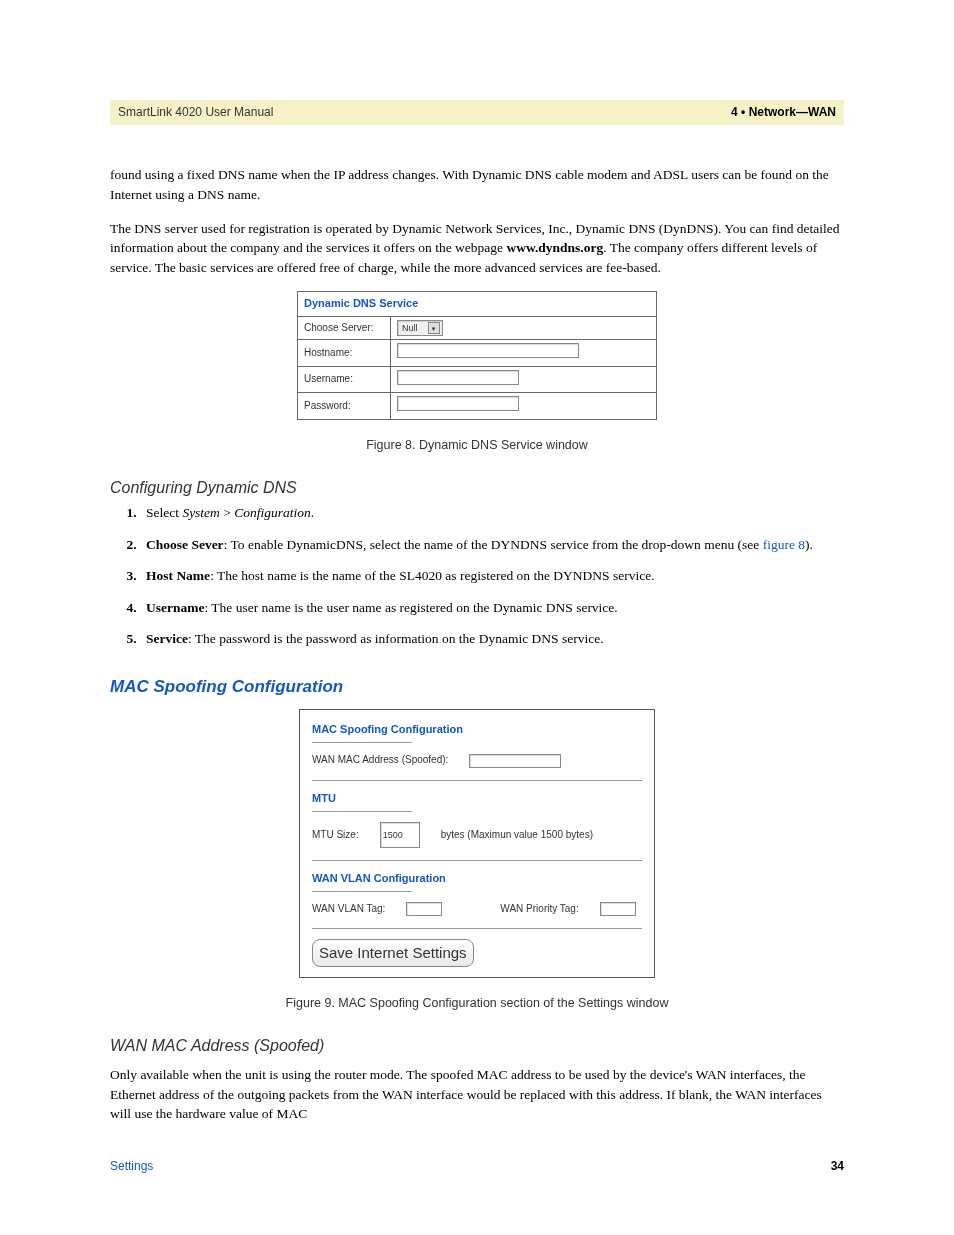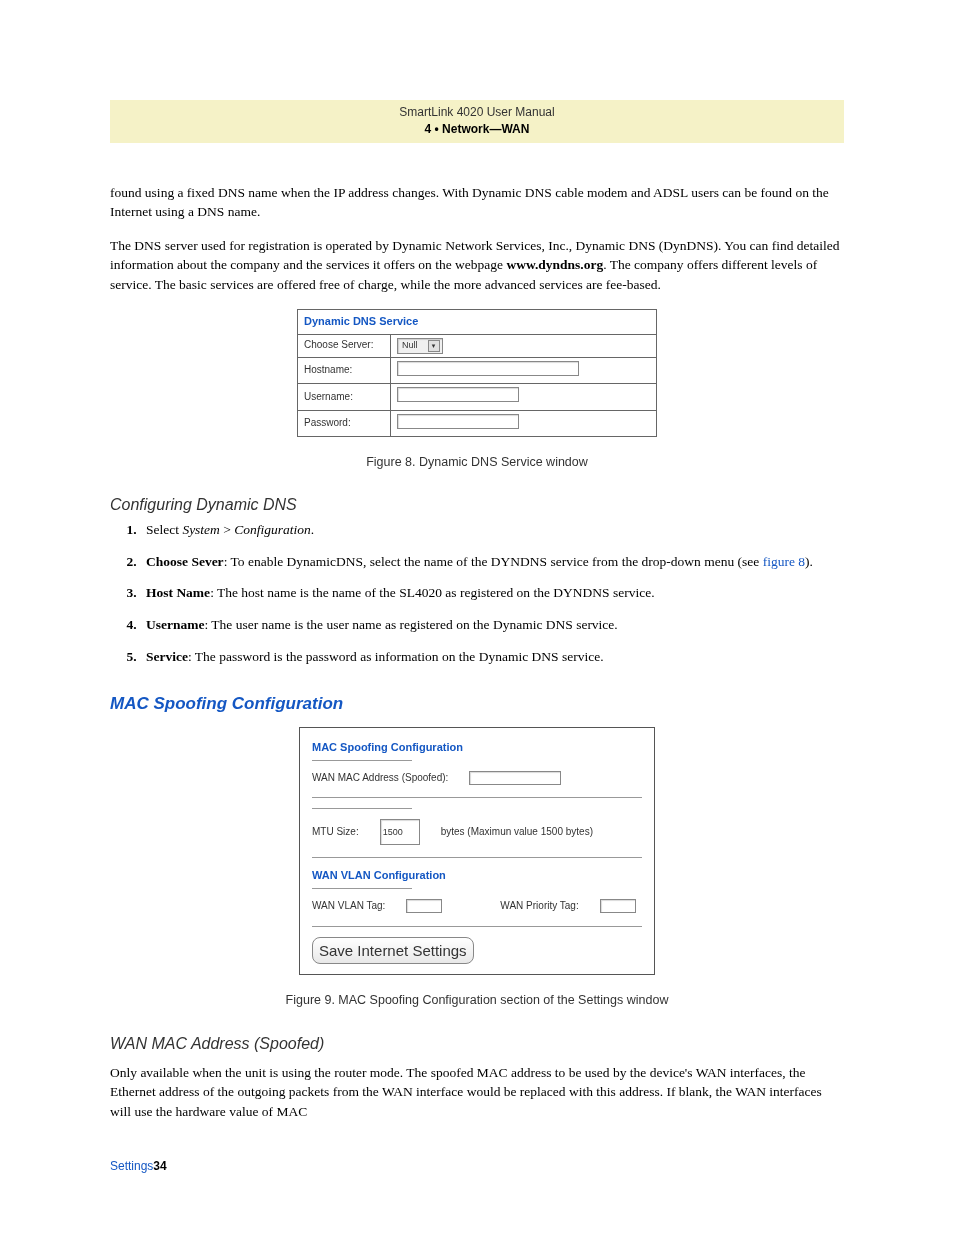--- a/index.html
+++ b/index.html
@@ -20,21 +20,20 @@
   }
   .banner {
     background: #f5f2c7;
     display: flex;
     justify-content: space-between;
     align-items: center;
     padding: 4px 8px;
     font-family: 'Trebuchet MS', 'Segoe UI', sans-serif;
     font-size: 12px;
     margin-bottom: 40px;
-    flex-direction: column;
   }
   .banner-left { color: #333; }
   .banner-right { color: #000; font-weight: bold; }
   .para { margin: 8px 0 14px 0; }
   .bold { font-weight: bold; }
   .figure-caption {
     text-align: center;
     font-family: 'Trebuchet MS', 'Segoe UI', sans-serif;
     font-size: 12.5px;
     color: #333;
@@ -164,20 +163,21 @@
     display:inline-block;
     margin-top: 0;
   }
 
   .footer {
     position: absolute;
     bottom: 60px;
     left: 110px;
     right: 110px;
     display: flex;
+    justify-content: space-between;
     font-family: 'Trebuchet MS', 'Segoe UI', sans-serif;
     font-size: 12px;
   }
   .footer-left { color: #1457c3; }
   .footer-right { font-weight: bold; color: #000; }
 </style>
 </head>
 <body>
 
 <div class="page">
@@ -248,20 +248,21 @@
 
   <div class="fig9-wrap">
     <div class="fig9">
       <div class="panel-title">MAC Spoofing Configuration</div>
       <hr class="short">
       <div class="row">
         <span>WAN MAC Address (Spoofed):</span>
         <span class="input-box" style="width:90px"></span>
       </div>
       <hr class="full">
+      <div class="panel-title">MTU</div>
       <hr class="short">
       <div class="row">
         <span>MTU Size:</span>
         <span class="input-box" style="width:34px; text-align:left; padding:6px 2px; font-size:9px; line-height:12px;">1500</span>
         <span>bytes (Maximun value 1500 bytes)</span>
       </div>
       <hr class="full">
       <div class="panel-title">WAN VLAN Configuration</div>
       <hr class="short">
       <div class="row">

